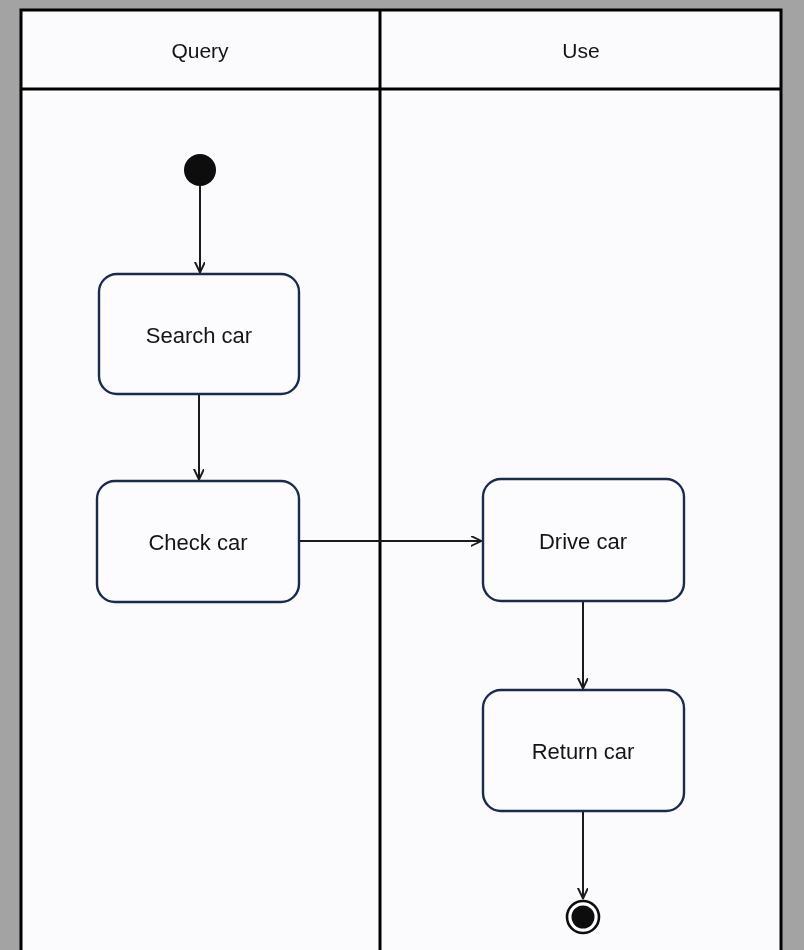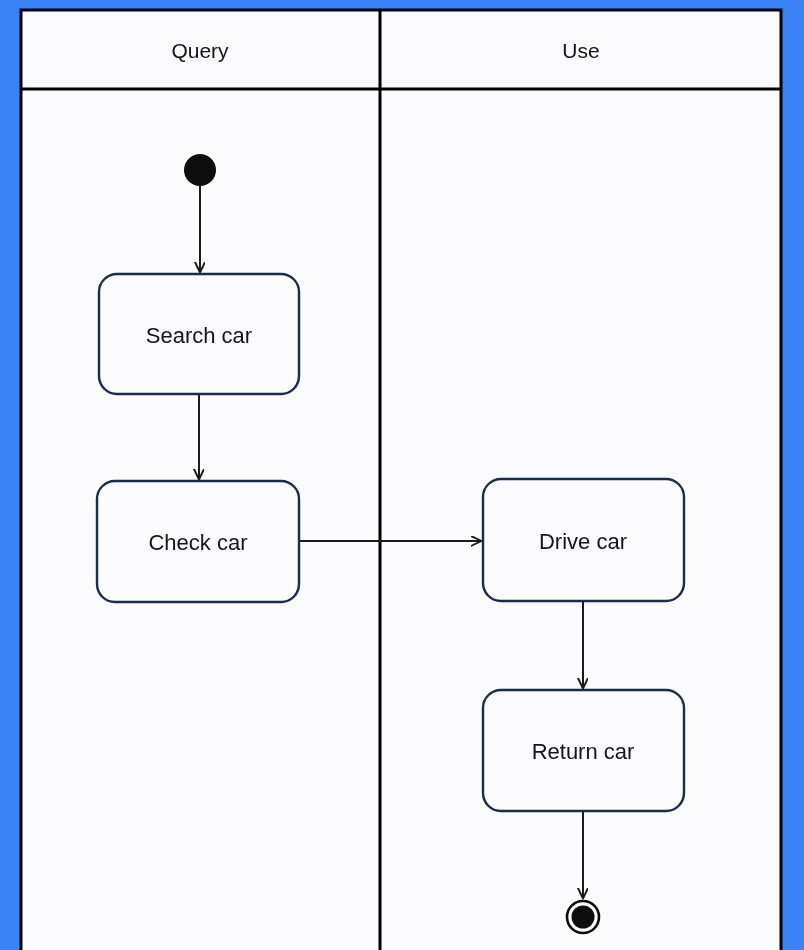--- a/index.html
+++ b/index.html
@@ -11,21 +11,21 @@
   body {
     width: 804px;
     height: 950px;
     overflow: hidden;
     font-family: "Liberation Sans", sans-serif;
   }
   #canvas {
     position: relative;
     width: 804px;
     height: 950px;
-    background: #3b82f6;
+    background: #a3a3a3;
   }
   #diagram-svg {
     position: absolute;
     left: 0;
     top: 0;
     display: block;
   }
   .lane-title {
     font-family: "Liberation Sans", sans-serif;
     font-size: 21px;

